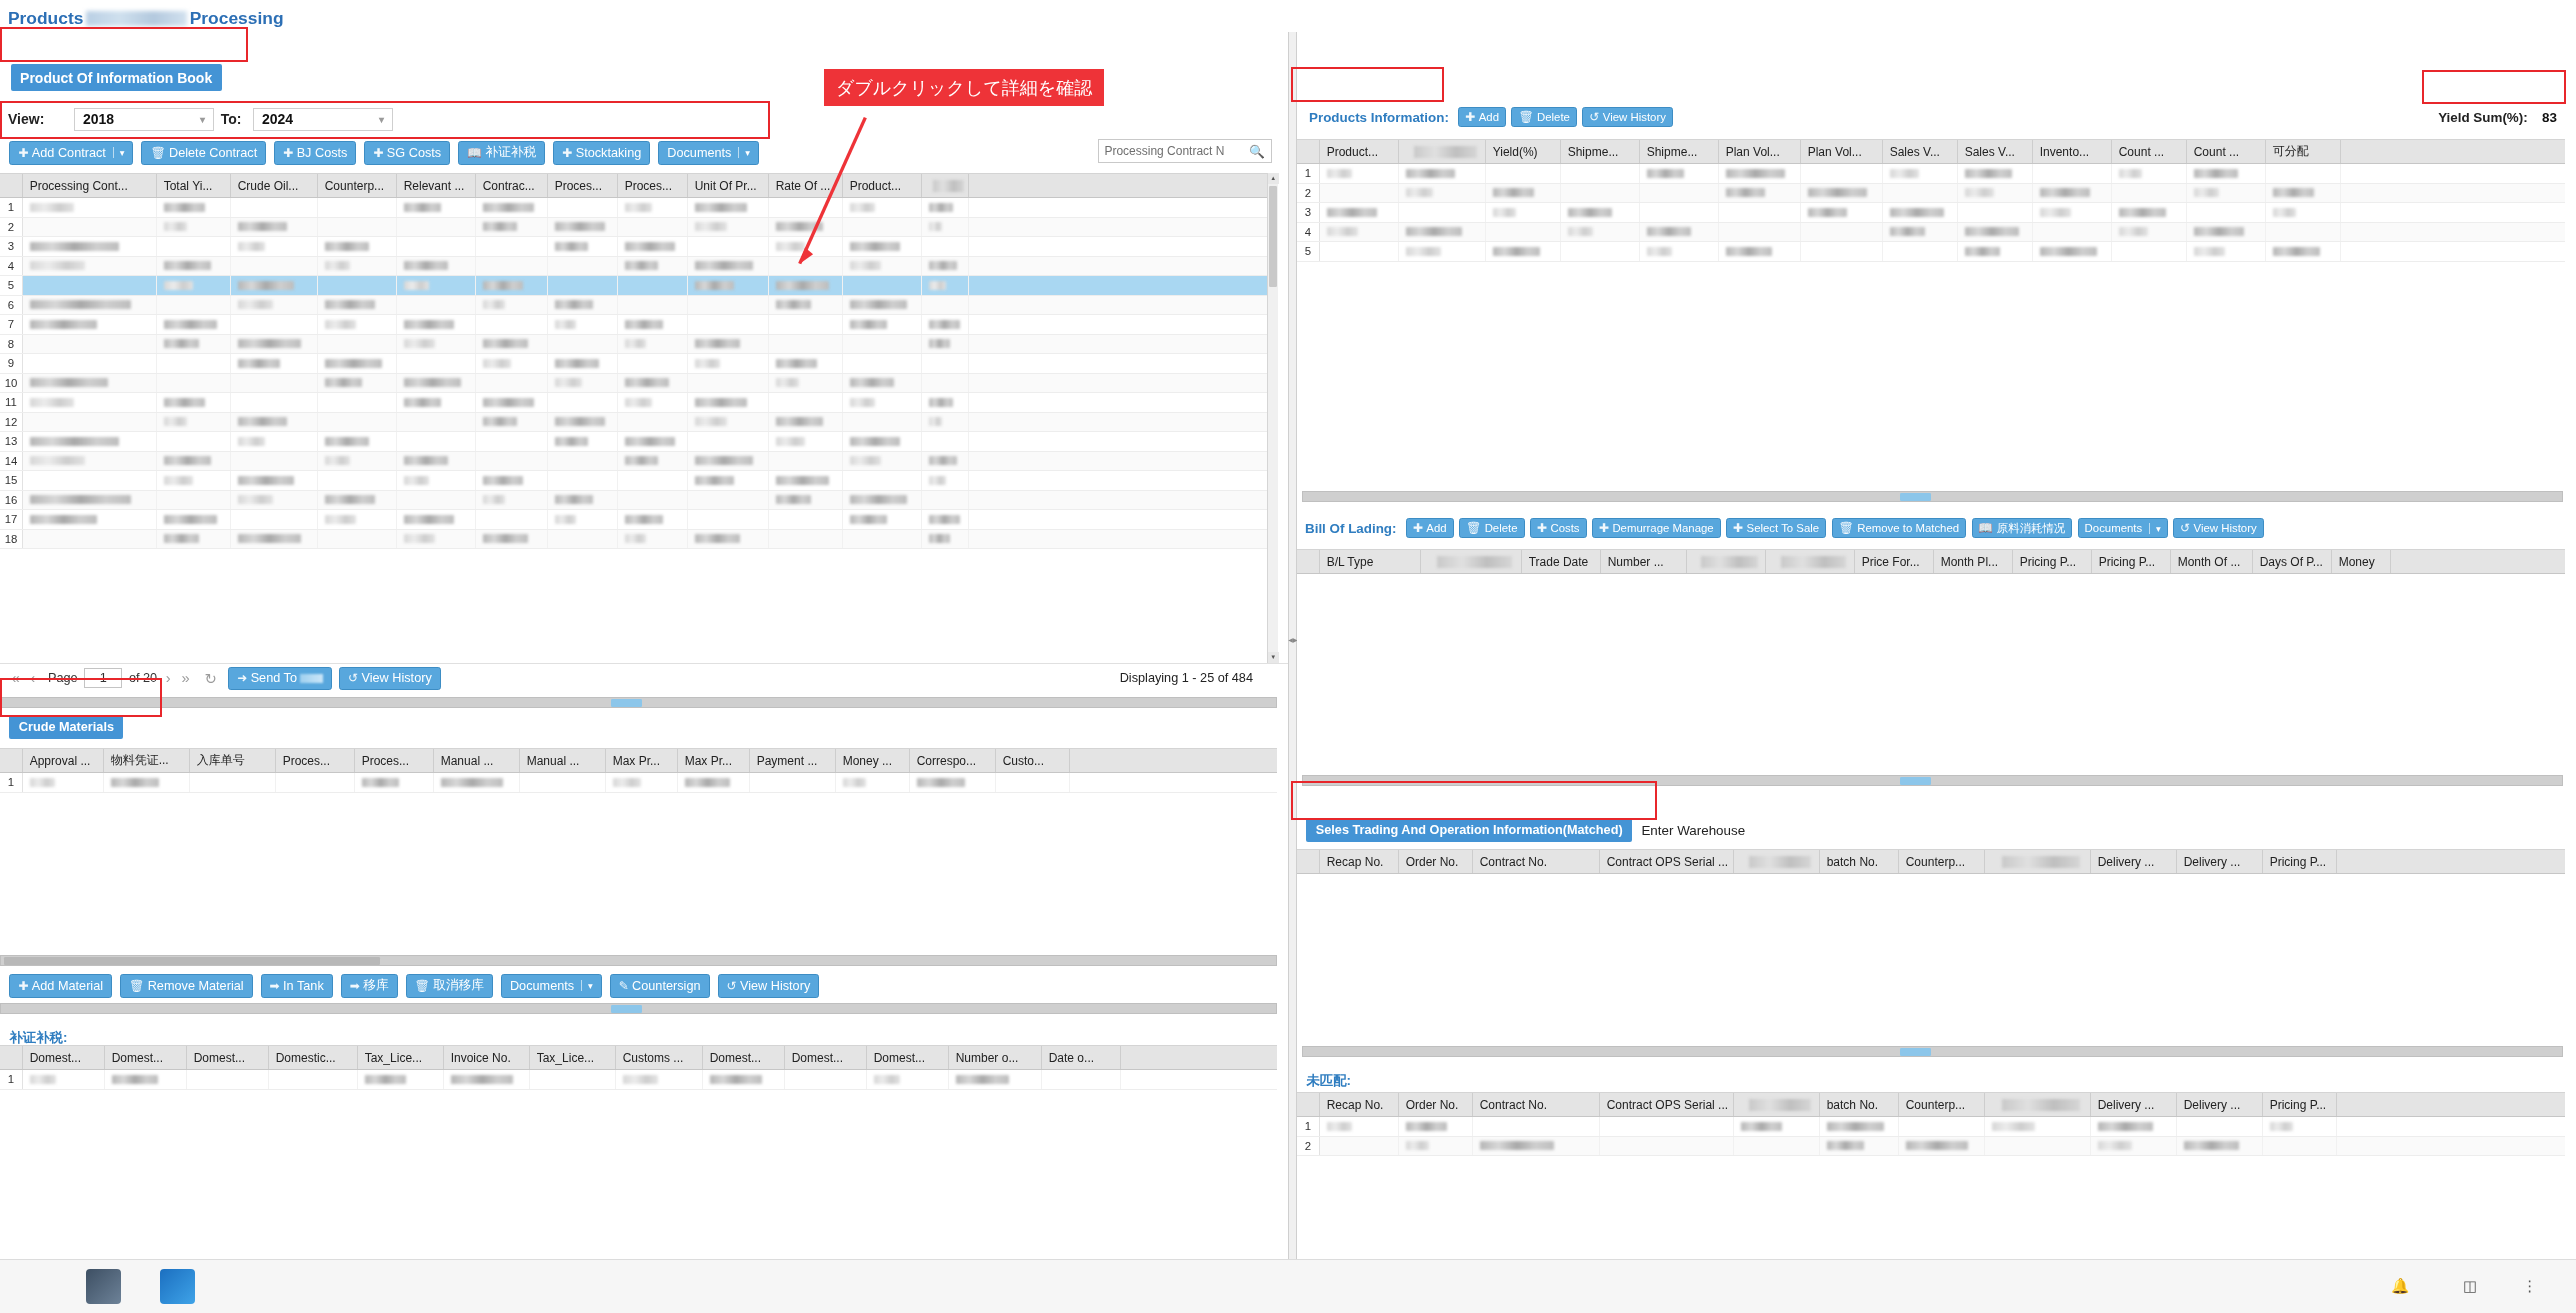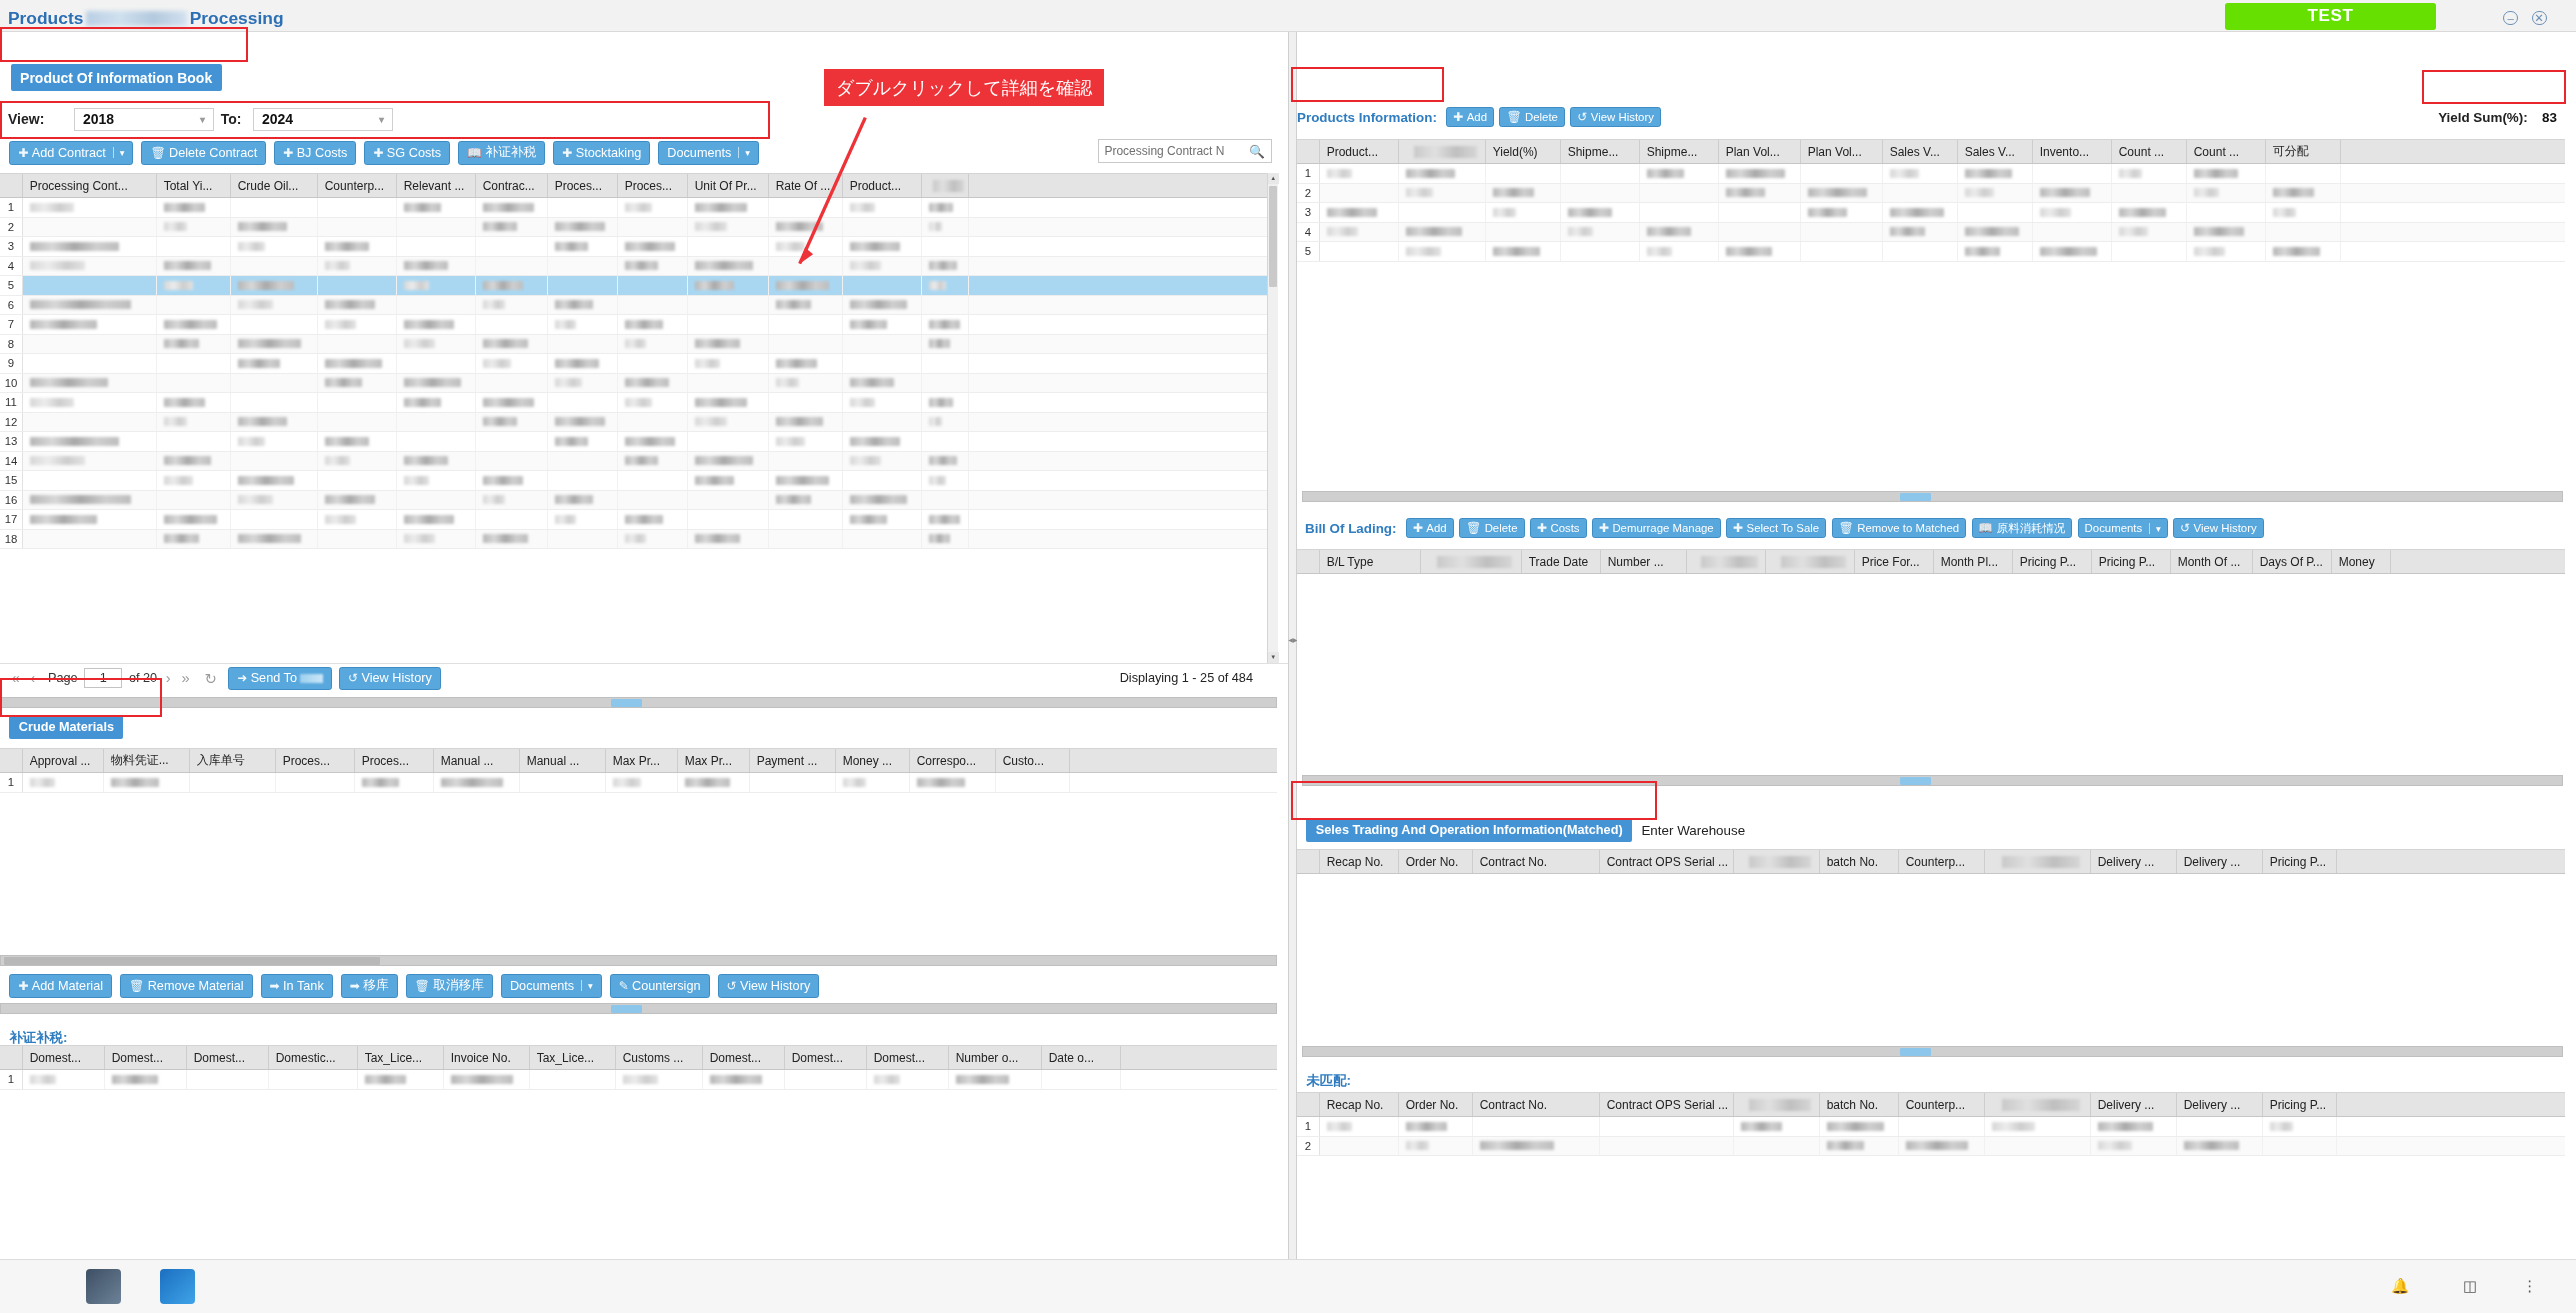--- a/index.html
+++ b/index.html
@@ -157,25 +157,20 @@
   .tb-icon.b { left:160px; background:linear-gradient(135deg,#1b6fc0,#3fa3e8); }
   .tb-right { position:absolute; top:17.4px; color:#555; font-size:14.8px; }
 
   .cursor { position:absolute; left:1211px; top:706px; width:0; height:0; }
 </style>
 </head>
 <body>
 
 <div class="app">
 
-  <div class="topbar">
-    <div class="test-btn">TEST</div>
-    <div class="win-btn win-min">–</div>
-    <div class="win-btn win-close">✕</div>
-  </div>
 
   <div class="page-title">
     <span>Products</span><span class="blur"></span><span>Processing</span>
   </div>
 
   <div class="left-pane">
 
     <div class="tabbtn" style="position:absolute; left:10.7px; top:32px;">Product Of Information Book</div>
 
     <div class="range-row">
@@ -967,21 +962,21 @@
 
     <div class="sb-h" style="left:0; top:1249px; width:1277px;">
       <div class="thumb" style="left:932px; width:31px;"></div>
     </div>
   </div>
 
   <div class="splitter-v"></div>
 
   <div class="right-pane">
 
-    <div class="section-bar" id="prodinfo-bar" style="left:0; top:75px;">
+    <div class="section-bar" id="prodinfo-bar" style="left:12px; top:75px;">
       <span class="title">Products Information:</span>
     <span class="btn sm">
           <span class="ico">✚</span>
           <span>Add</span>
         </span>
         <span class="btn sm">
           <span class="ico">🗑</span>
           <span>Delete</span>
         </span>
         <span class="btn sm">

